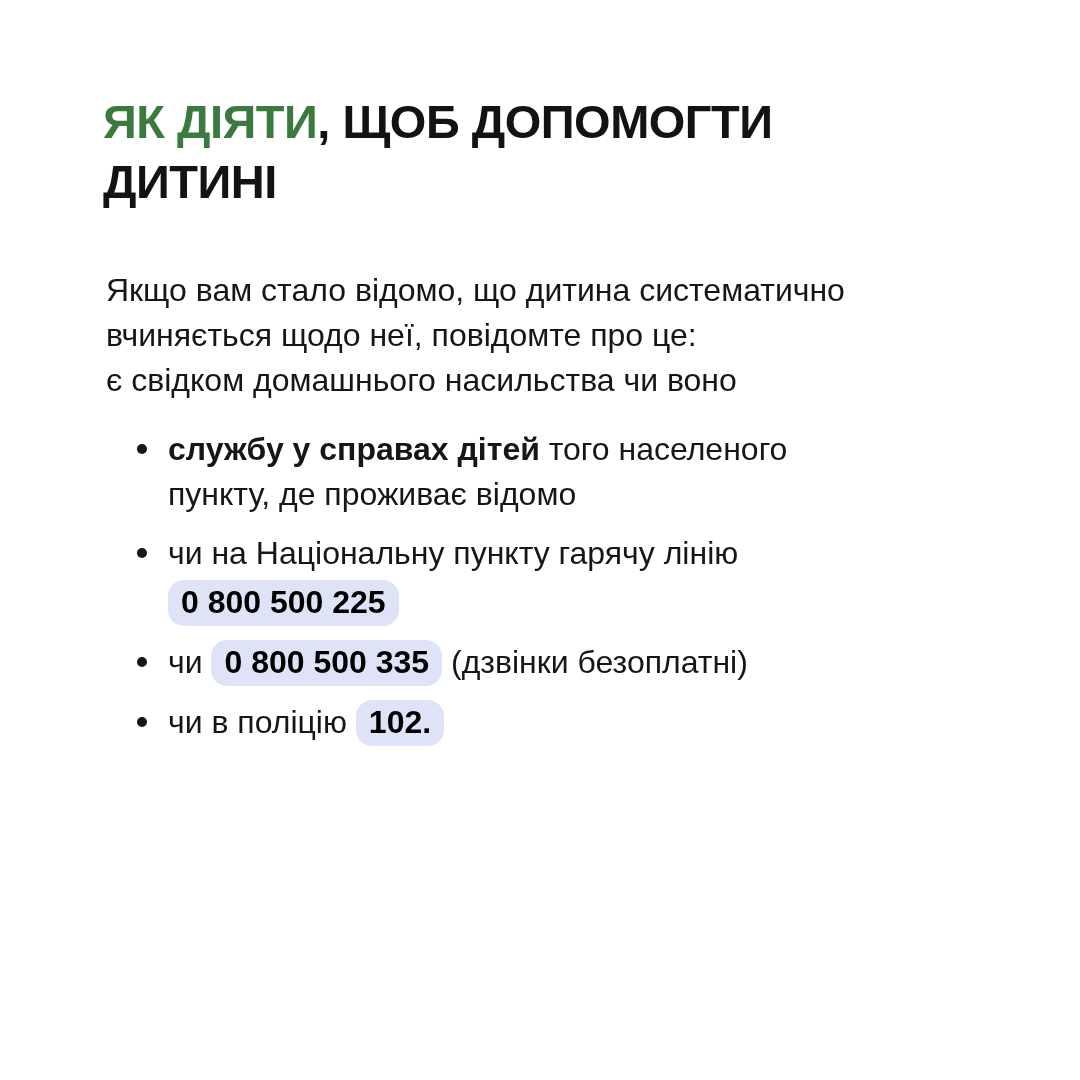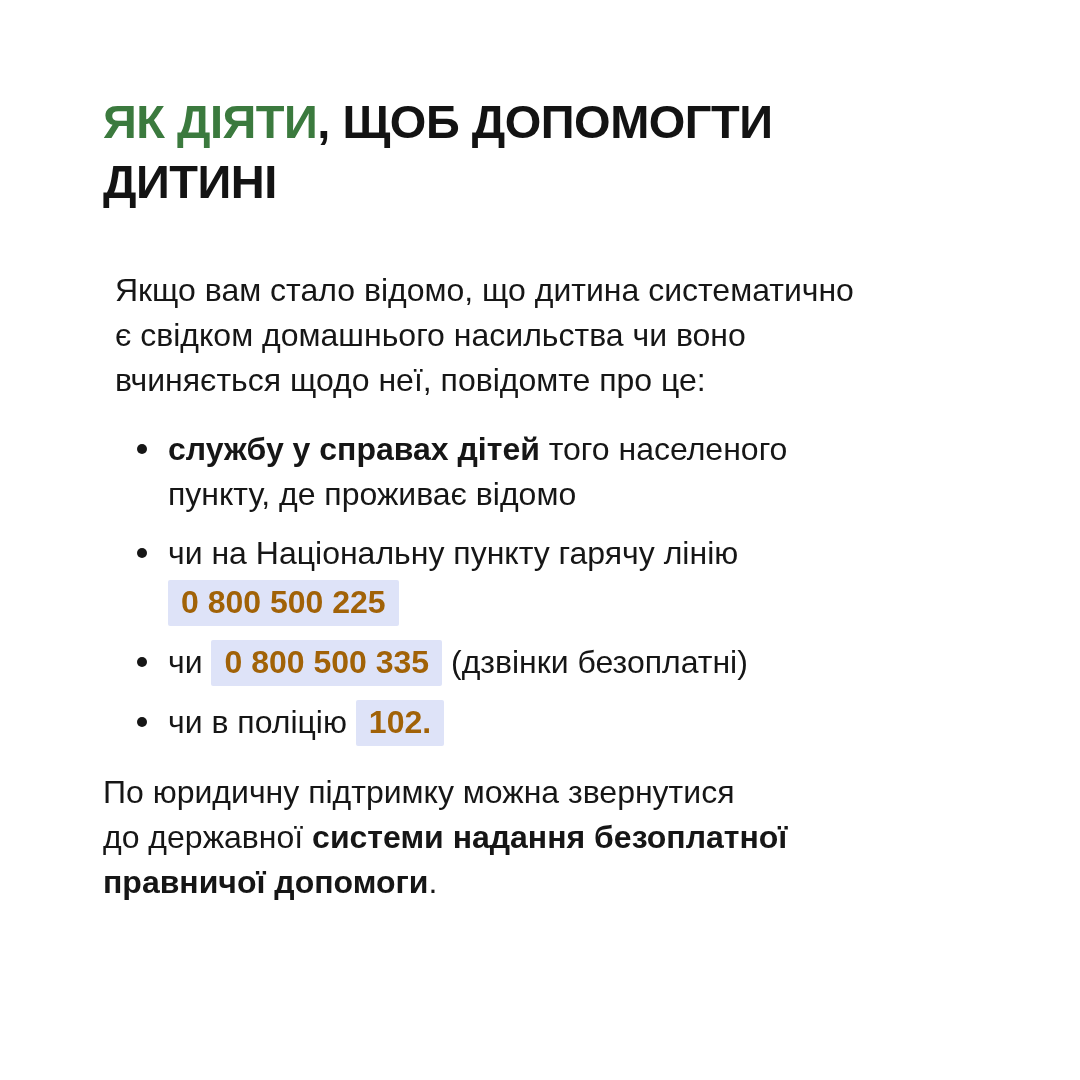--- a/index.html
+++ b/index.html
@@ -29,21 +29,21 @@
     font-size: 47px;
     line-height: 60px;
     font-weight: 700;
     letter-spacing: -0.5px;
     color: #131313;
   }
   h1 .accent { color: #3b7a3e; }
 
   
   .intro {
-    margin: 56px 0 0 12px;
+    margin: 56px 0 0 3px;
     font-size: 32px;
     line-height: 45px;
     font-weight: 400;
   }
 
   
   ul.actions {
     list-style: none;
     margin: 24px 0 0 0;
     padding: 0;
@@ -65,25 +65,25 @@
     border-radius: 50%;
     background: #161616;
   }
   b { font-weight: 700; }
   .nowrap { white-space: nowrap; }
 
   
   .badge {
     display: inline-block;
     background: #dee3f8;
-    border-radius: 2px;
+    border-radius: 16px;
     padding: 2px 13px 4px 13px;
     line-height: 40px;
     font-weight: 700;
-    color: #a16207;
+    color: #000000;
   }
   .badge-line { display: block; margin-top: 4px; }
 
   
   .footer {
     margin: 24px 0 0 0;
     font-size: 32px;
     line-height: 45px;
     font-weight: 400;
   }
@@ -93,22 +93,22 @@
 
 <div class="poster">
 
   <h1 class="title">
     <span class="line"><span class="accent" style="color: rgb(59, 122, 62);">ЯК ДІЯТИ</span><span>, ЩОБ ДОПОМОГТИ</span></span>
     <span class="line">ДИТИНІ</span>
   </h1>
 
   <p class="intro">
     <span class="line">Якщо вам стало відомо, що дитина систематично</span>
+    <span class="line">вчиняється щодо неї, повідомте про це:</span>
     <span class="line">є свідком домашнього насильства чи воно</span>
-    <span class="line">вчиняється щодо неї, повідомте про це:</span>
   </p>
 
   <ul class="actions">
 
     <li>
       <span class="dot"></span>
       <span class="line"><b>службу у справах дітей</b><span> того населеного</span></span>
       <span class="line">пункту, де проживає відомо</span>
     </li>
 
@@ -123,19 +123,14 @@
       <span class="line"><span class="nowrap"><span>чи</span> <span class="badge" style="background: rgb(222, 227, 248); text-align: right;">0 800 500 335</span></span> <span>(дзвінки безоплатні)</span></span>
     </li>
 
     <li>
       <span class="dot"></span>
       <span class="line"><span>чи в поліцію</span> <span class="badge" style="background: rgb(222, 227, 248);">102.</span></span>
     </li>
 
   </ul>
 
-  <p class="footer">
-    <span class="line">По юридичну підтримку можна звернутися</span>
-    <span class="line"><span>до державної</span> <b>системи надання безоплатної</b></span>
-    <span class="line"><b>правничої допомоги</b><span>.</span></span>
-  </p>
 
 </div>
 
 </body></html>

